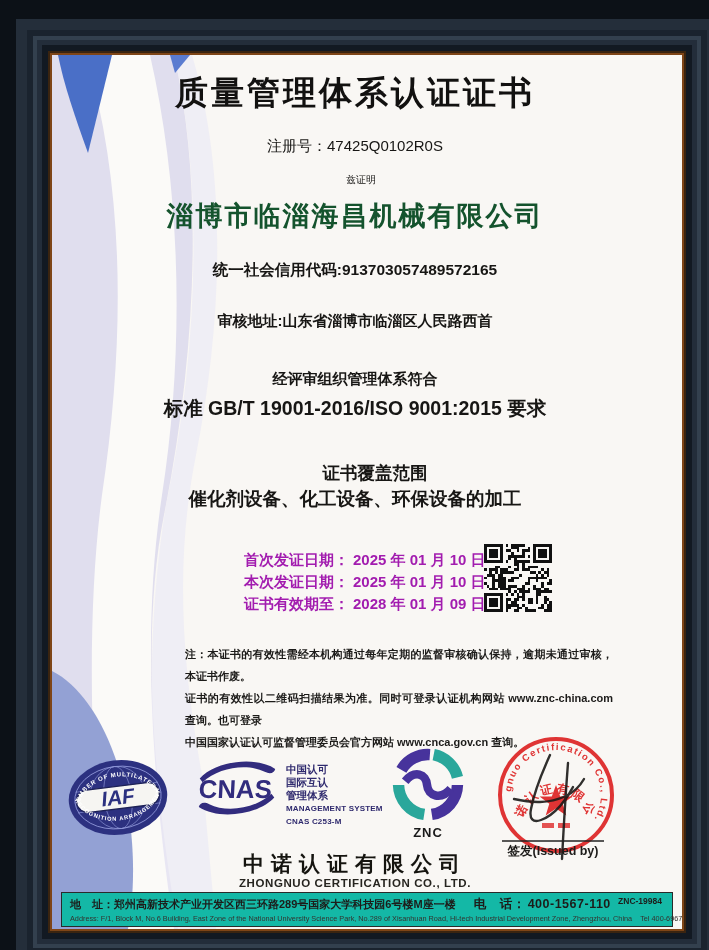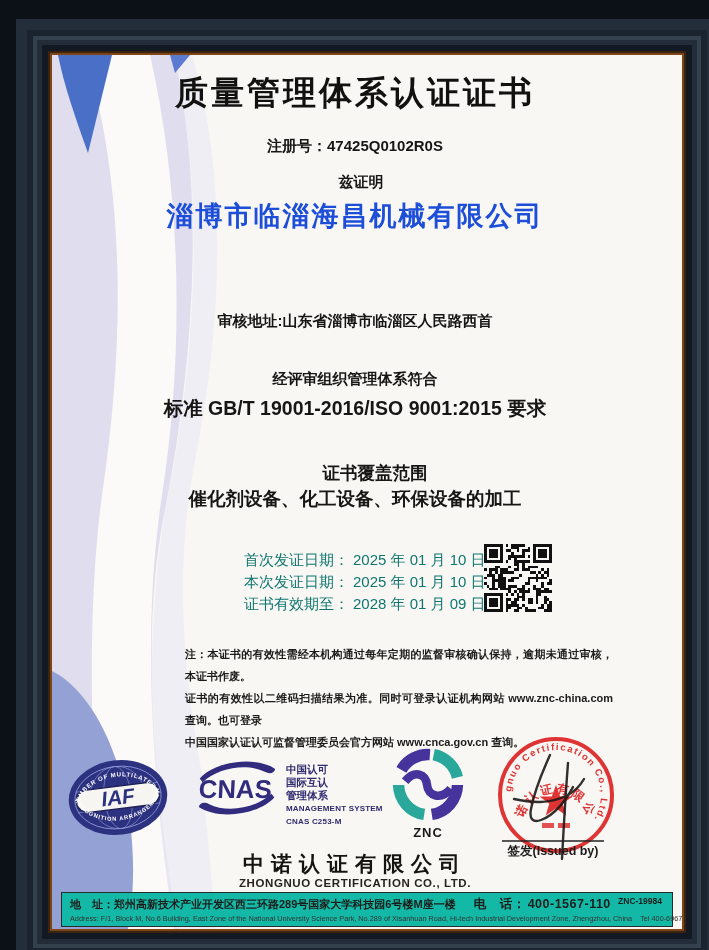--- a/index.html
+++ b/index.html
@@ -18,31 +18,31 @@
       0 0 0 10px #121922,
       0 0 0 15px #232d3a,
       0 0 0 19px #33404e,
       0 0 0 25px #1a232e,
       0 0 0 36px #242e3a,
       0 0 0 70px #0c1117;
   }
   .abs{position:absolute;}
   .cwrap{position:absolute;left:0;right:24px;text-align:center;color:#171614;}
   .title{top:16px;font-size:33px;font-weight:800;letter-spacing:3px;color:#121110;}
-  .regno{top:82px;font-size:15px;font-weight:700;}
-  .certify{top:118px;font-size:15px;font-weight:700;padding-left:12px;}
-  .company{top:143px;font-size:27px;font-weight:800;letter-spacing:2px;color:#1d4ed8;}
+  .regno{top:82px;font-size:15px;font-weight:400;}
+  .certify{top:118px;font-size:10px;font-weight:400;padding-left:12px;}
+  .company{top:143px;font-size:27px;font-weight:800;letter-spacing:2px;color:#14532d;}
   .credit{top:205px;font-size:15.5px;font-weight:700;}
   .addr1{top:231px;font-size:15px;font-weight:700;}
   .addr2{top:257px;font-size:15px;font-weight:700;}
   .conform{top:315px;font-size:15px;font-weight:700;}
   .standard{top:340px;font-size:19.5px;font-weight:800;}
   .scopeh{top:406px;font-size:17.5px;font-weight:800;padding-left:40px;}
   .scope{top:431px;font-size:18.5px;font-weight:800;}
-  .dates{left:192px;top:494px;font-size:15px;font-weight:400;color:#0f766e;line-height:22px;white-space:nowrap;}
+  .dates{left:192px;top:494px;font-size:15px;font-weight:700;color:#a21caf;line-height:22px;white-space:nowrap;}
   .dates .val{margin-left:4px;}
   .qrbox{left:432px;top:489px;width:68px;height:68px;}
   .notes{left:133px;top:588px;width:428px;font-size:11px;font-weight:700;color:#1c1b19;line-height:22px;text-align:justify;}
   .logo-iaf{left:14px;top:700px;width:104px;height:92px;}
   .logo-cnas{left:142px;top:702px;width:86px;height:62px;}
   .cnas-text{left:234px;top:708px;color:#2f2a6e;line-height:13px;font-size:10.5px;font-weight:800;}
   .cnas-text .en{font-size:8px;letter-spacing:.2px;}
   .logo-znc{left:336px;top:692px;width:80px;height:98px;text-align:center;}
   .znc-label{font-size:13px;font-weight:800;color:#1a1a1a;letter-spacing:1px;margin-top:-2px;}
   .stamp{left:424px;top:678px;width:160px;height:132px;}
@@ -76,20 +76,21 @@
   <div class="cwrap title">质量管理体系认证证书</div>
 
   <div class="cwrap regno">
     <span>注册号：</span><span>47425Q0102R0S</span>
   </div>
 
   <div class="cwrap certify">兹证明</div>
 
   <div class="cwrap company">淄博市临淄海昌机械有限公司</div>
 
+  <div class="cwrap credit">统一社会信用代码:913703057489572165</div>
   <div class="cwrap addr2">审核地址:山东省淄博市临淄区人民路西首</div>
 
   <div class="cwrap conform">经评审组织管理体系符合</div>
   <div class="cwrap standard">标准 GB/T 19001-2016/ISO 9001:2015 要求</div>
 
   <div class="cwrap scopeh">证书覆盖范围</div>
   <div class="cwrap scope">催化剂设备、化工设备、环保设备的加工</div>
 
   <div class="abs dates">
     <div>

